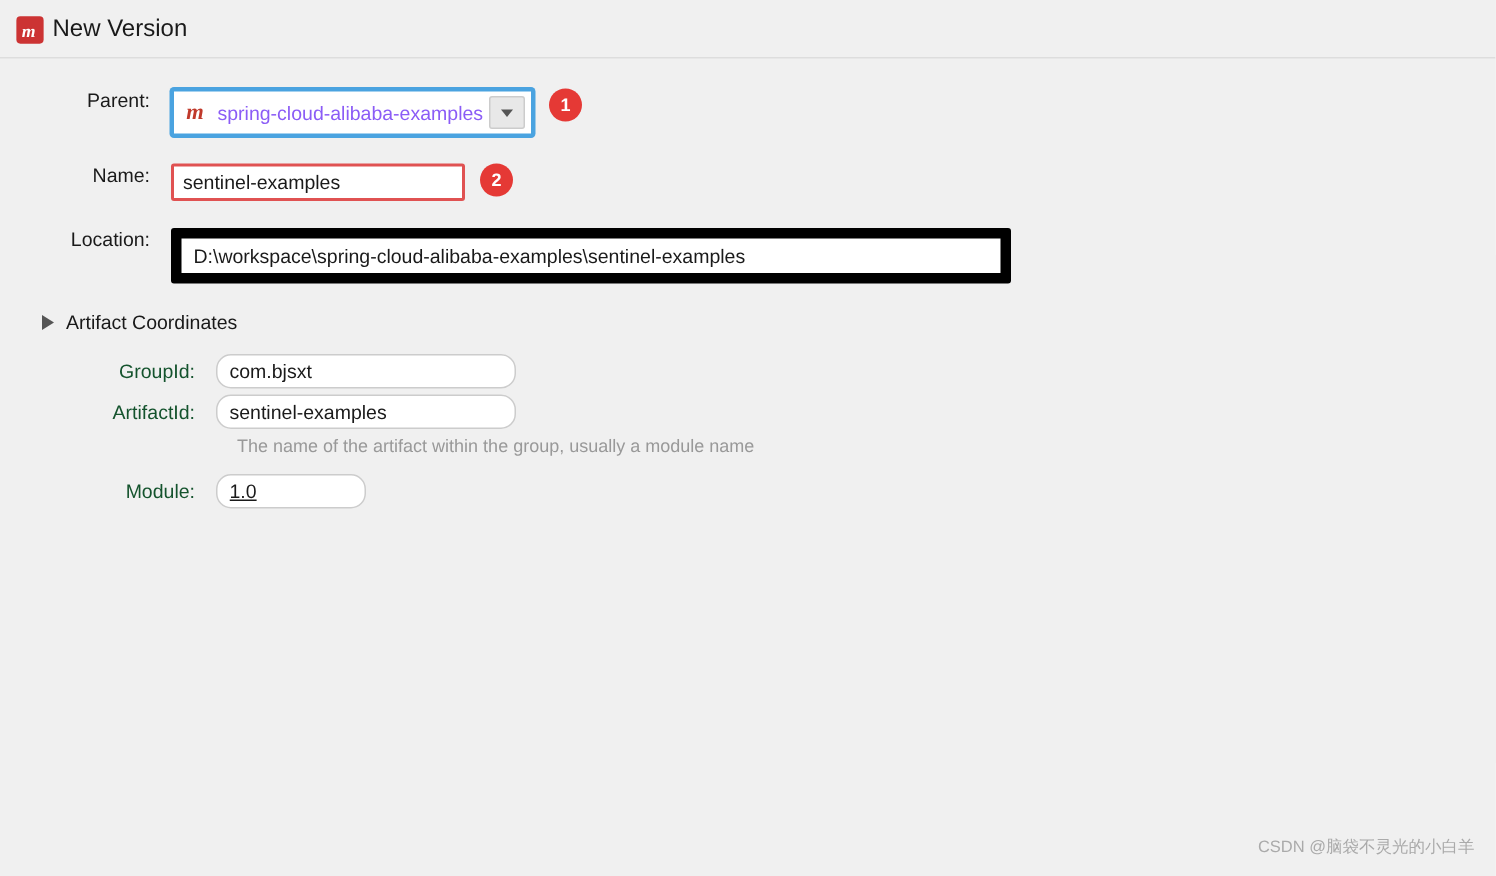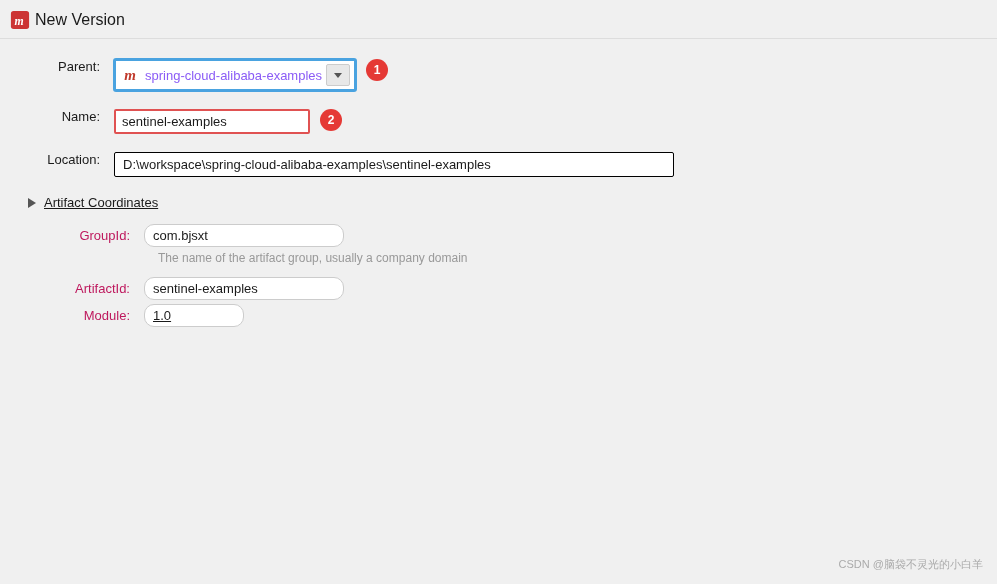--- a/index.html
+++ b/index.html
@@ -136,31 +136,30 @@
       outline: none;
       background: transparent;
       font-size: 13px;
       color: #1a1a1a;
       width: 180px;
     }
     .location-value {
       font-size: 13px;
       color: #1a1a1a;
       background: #fff;
-      border: 1px solid #000000;
+      border: 7px solid #000000;
       border-radius: 2px;
       padding: 4px 8px;
       width: 560px;
     }
     .section-header {
       display: flex;
       align-items: center;
       margin-bottom: 14px;
       padding-left: 2px;
-      text-decoration: underline;
     }
     .section-arrow {
       width: 12px;
       height: 12px;
       margin-right: 6px;
       cursor: pointer;
       flex-shrink: 0;
       position: relative;
     }
     .section-arrow::after {
@@ -181,21 +180,21 @@
     .artifact-section {
       padding-left: 30px;
     }
     .artifact-row {
       display: flex;
       align-items: flex-start;
       margin-bottom: 4px;
     }
     .artifact-label {
       width: 90px;
-      color: #be185d;
+      color: #14532d;
       font-size: 13px;
       text-align: right;
       padding-right: 14px;
       flex-shrink: 0;
       padding-top: 4px;
     }
     .artifact-input {
       background: #fff;
       border: 1px solid #ccc;
       border-radius: 10px;
@@ -266,26 +265,26 @@
       <div class="section-arrow"></div>
       <span class="section-title">Artifact Coordinates</span>
     </div>
 
     <div class="artifact-section">
 
       <div class="artifact-row">
         <label class="artifact-label">GroupId:</label>
         <input class="artifact-input" type="text" value="com.bjsxt" style="">
       </div>
-      <div class="artifact-hint">The name of the artifact group, usually a company domain</div>
 
       <div class="artifact-row">
         <label class="artifact-label">ArtifactId:</label>
         <input class="artifact-input" type="text" value="sentinel-examples" style="">
       </div>
+      <div class="artifact-hint">The name of the artifact within the group, usually a module name</div>
 
       <div class="artifact-row">
         <label class="artifact-label">Module:</label>
         <input class="artifact-input" type="text" value="1.0" style="width: 100px; text-decoration: underline;">
       </div>
     </div>
   </div>
 
   <div class="watermark">CSDN @脑袋不灵光的小白羊</div>
 </div>

